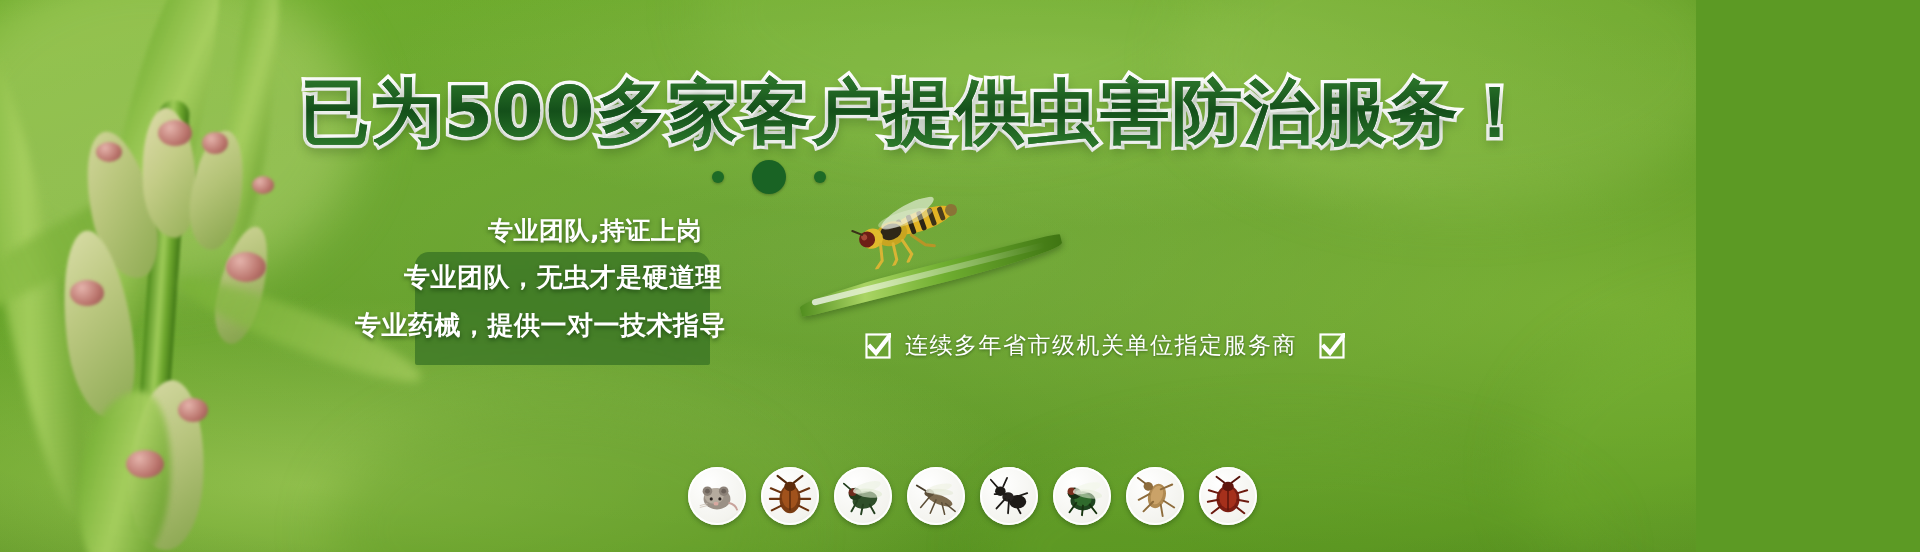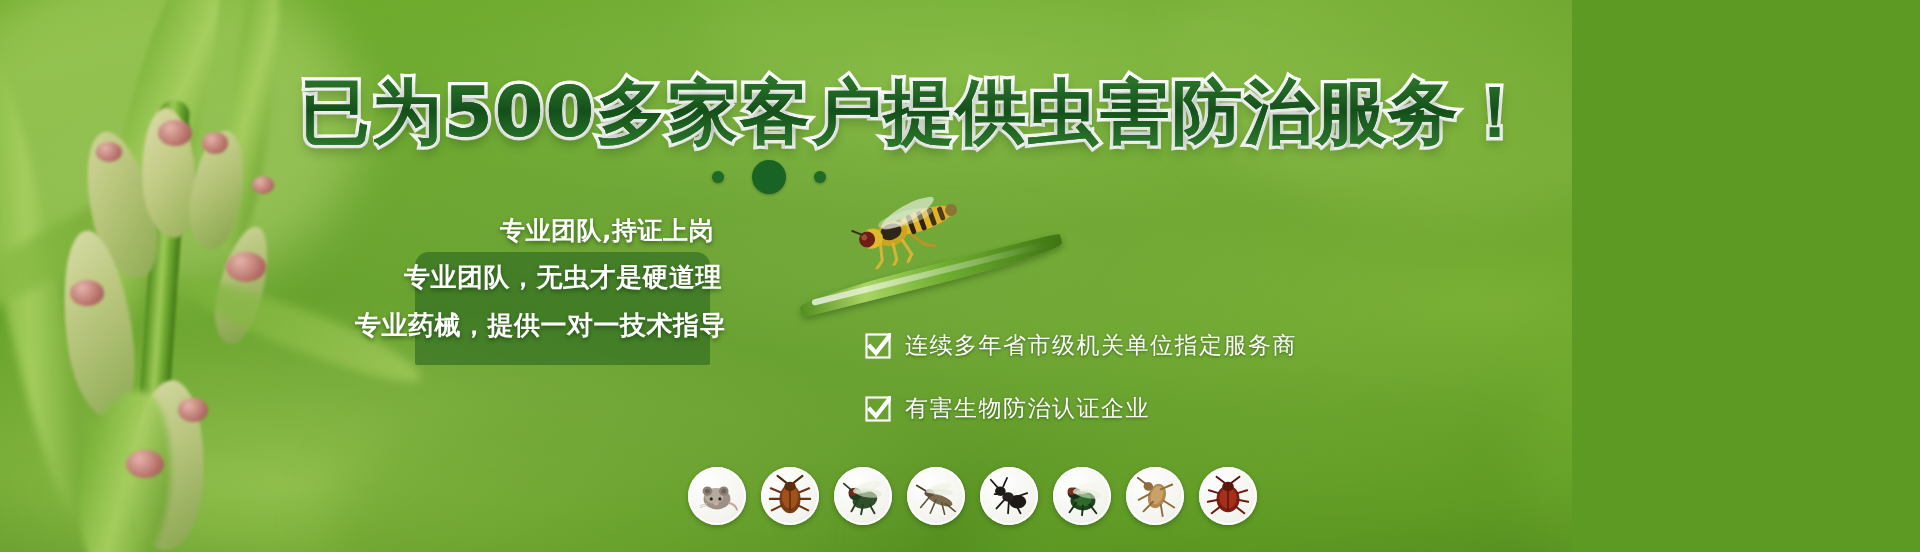--- a/index.html
+++ b/index.html
@@ -6,21 +6,21 @@
   * { margin:0; padding:0; box-sizing:border-box; }
   html,body { width:1920px; height:552px; overflow:hidden; }
   body {
     font-family:"DejaVu Sans","Liberation Sans",sans-serif;
     background:#5c9a24;
   }
 
   
   .banner {
     position:relative;
-    width:1572px; height:552px;
+    width:1696px; height:552px;
     overflow:hidden;
     background:#63a127;
   }
 
   
   .bg-base {
     position:absolute; inset:0;
     background:
       radial-gradient(ellipse 70% 55% at 18% 88%, #8fbe4a 0%, rgba(143,190,74,0) 62%),
       radial-gradient(ellipse 60% 45% at 62% 12%, #7fb63c 0%, rgba(127,182,60,0) 65%),
@@ -134,21 +134,21 @@
     position:absolute; left:340px; top:214px; width:390px;
     display:flex; flex-direction:column; gap:13px;
     align-items:flex-end;
     text-align:right;
   }
   .pline {
     color:#ffffff; font-weight:700; white-space:nowrap;
     text-shadow:0 2px 4px rgba(10,40,6,.55);
     font-size:25px; letter-spacing:.5px;
   }
-  .pline.l1 { font-size:25px; margin-right:16px; }
+  .pline.l1 { font-size:25px; margin-right:28px; }
   .pline.l2 { font-size:26px; margin-right:8px; }
   .pline.l3 { font-size:26px; margin-right:4px; }
 
   
   .leaf-group { position:absolute; left:800px; top:240px; width:320px; height:130px; }
   .leaf-blade {
     position:absolute; left:0; top:58px; width:270px; height:20px;
     background:linear-gradient(100deg,#4f8c1d 0%,#a9d463 25%,#6fae30 55%,#3e7412 100%);
     border-radius:50% 8% 50% 8%;
     transform:rotate(-14deg); transform-origin:left center;
@@ -157,21 +157,21 @@
   .leaf-hi {
     position:absolute; left:12px; top:60px; width:240px; height:6px;
     background:linear-gradient(90deg, rgba(255,255,255,.75), rgba(255,255,255,.25) 70%, rgba(255,255,255,0));
     border-radius:4px; transform:rotate(-14deg); transform-origin:left center;
   }
   .fly { position:absolute; left:48px; top:-38px; width:120px; height:60px; transform:rotate(-12deg); }
 
   
   .checklist {
     position:absolute; left:865px; top:330px;
-    display:flex; flex-direction:column; gap:32px;
+    display:flex; gap:22px;
   }
   .check-item { display:flex; align-items:center; gap:14px; }
   .check-box { flex:0 0 auto; width:26px; height:26px; position:relative; }
   .check-text {
     color:#ffffff; font-size:23px; font-weight:400; letter-spacing:1.5px;
     white-space:nowrap; text-shadow:0 1px 3px rgba(15,45,8,.55);
   }
 
   
   .pest-row {
@@ -285,21 +285,20 @@
       </span>
       <span class="check-text">连续多年省市级机关单位指定服务商</span>
     </div>
     <div class="check-item">
       <span class="check-box">
         <svg viewBox="0 0 26 26" width="26" height="26">
           <rect x="1.5" y="1.5" width="23" height="23" fill="none" stroke="#ffffff" stroke-width="2.2"></rect>
           <path d="M5 13.5 L11 20 L25 2" fill="none" stroke="#ffffff" stroke-width="4.2" stroke-linecap="square"></path>
         </svg>
       </span>
-      <span class="check-text">有害生物防治认证企业</span>
     </div>
   </div>
 
   <div class="pest-row">
 
     <div class="pest">
       <svg viewBox="0 0 48 48" width="46" height="46">
         <ellipse cx="24" cy="27" rx="14" ry="11" fill="#9b9186"></ellipse>
         <ellipse cx="21" cy="24" rx="10" ry="8" fill="#b5ab9e"></ellipse>
         <circle cx="14" cy="19" r="5" fill="#8c8278"></circle>

